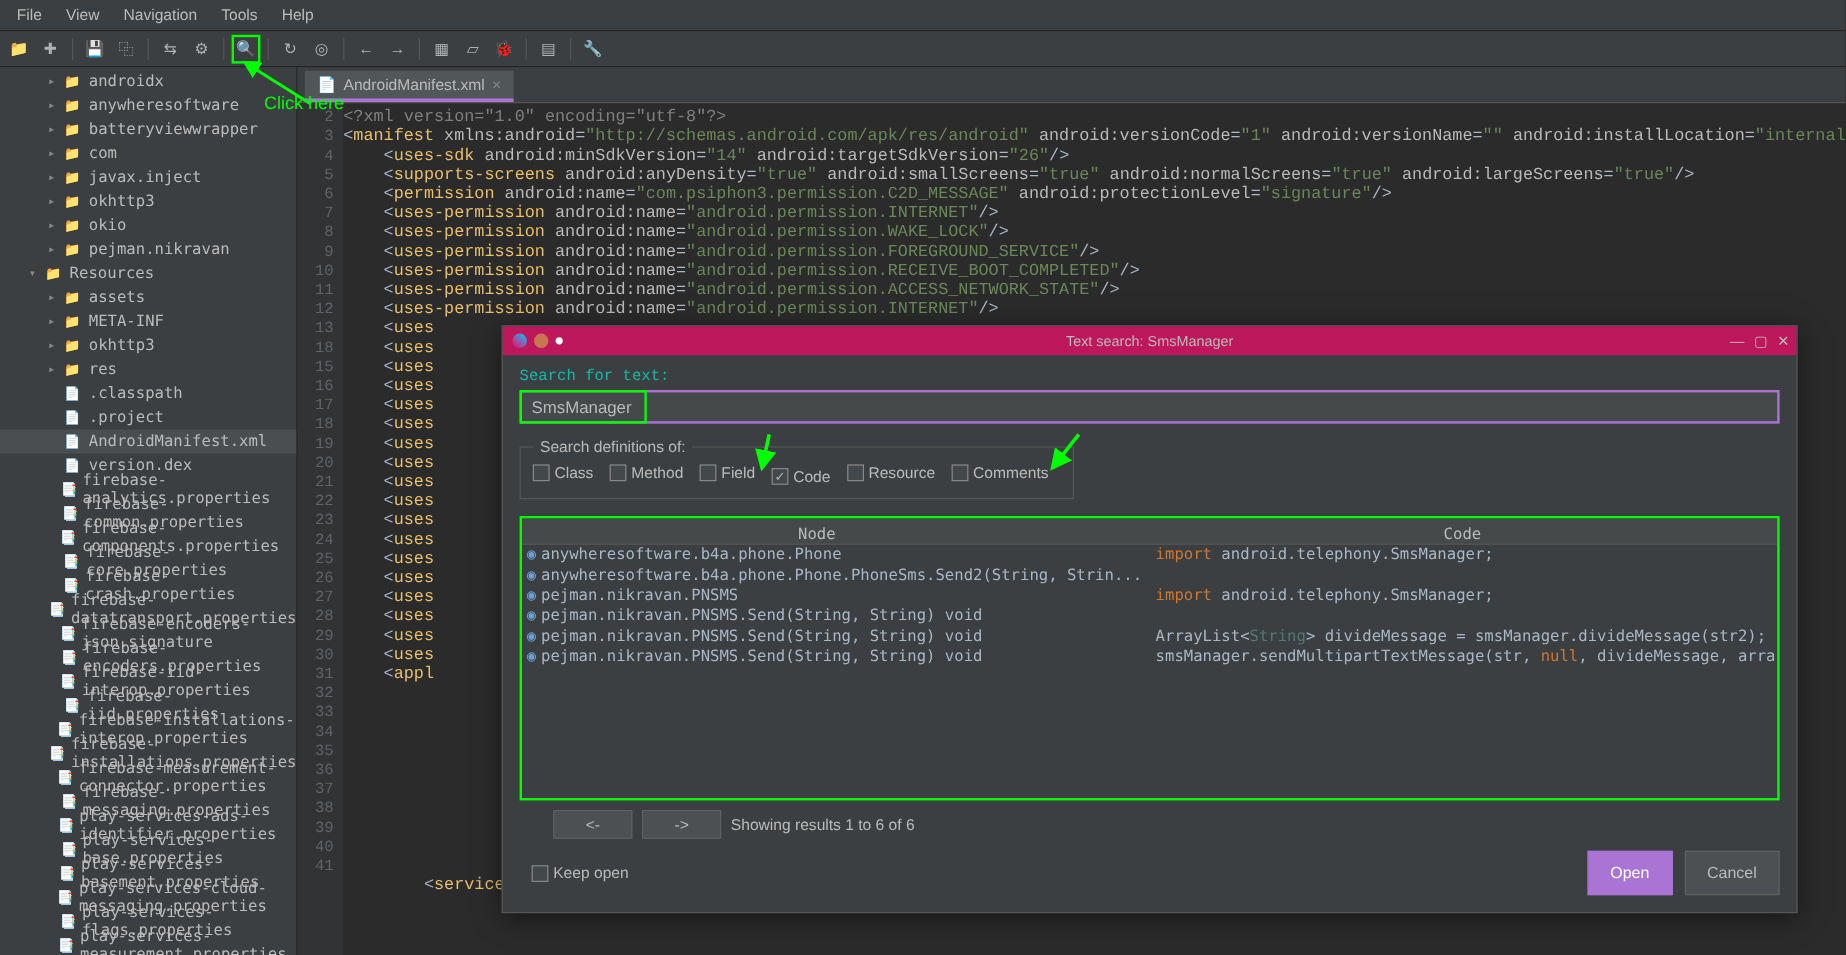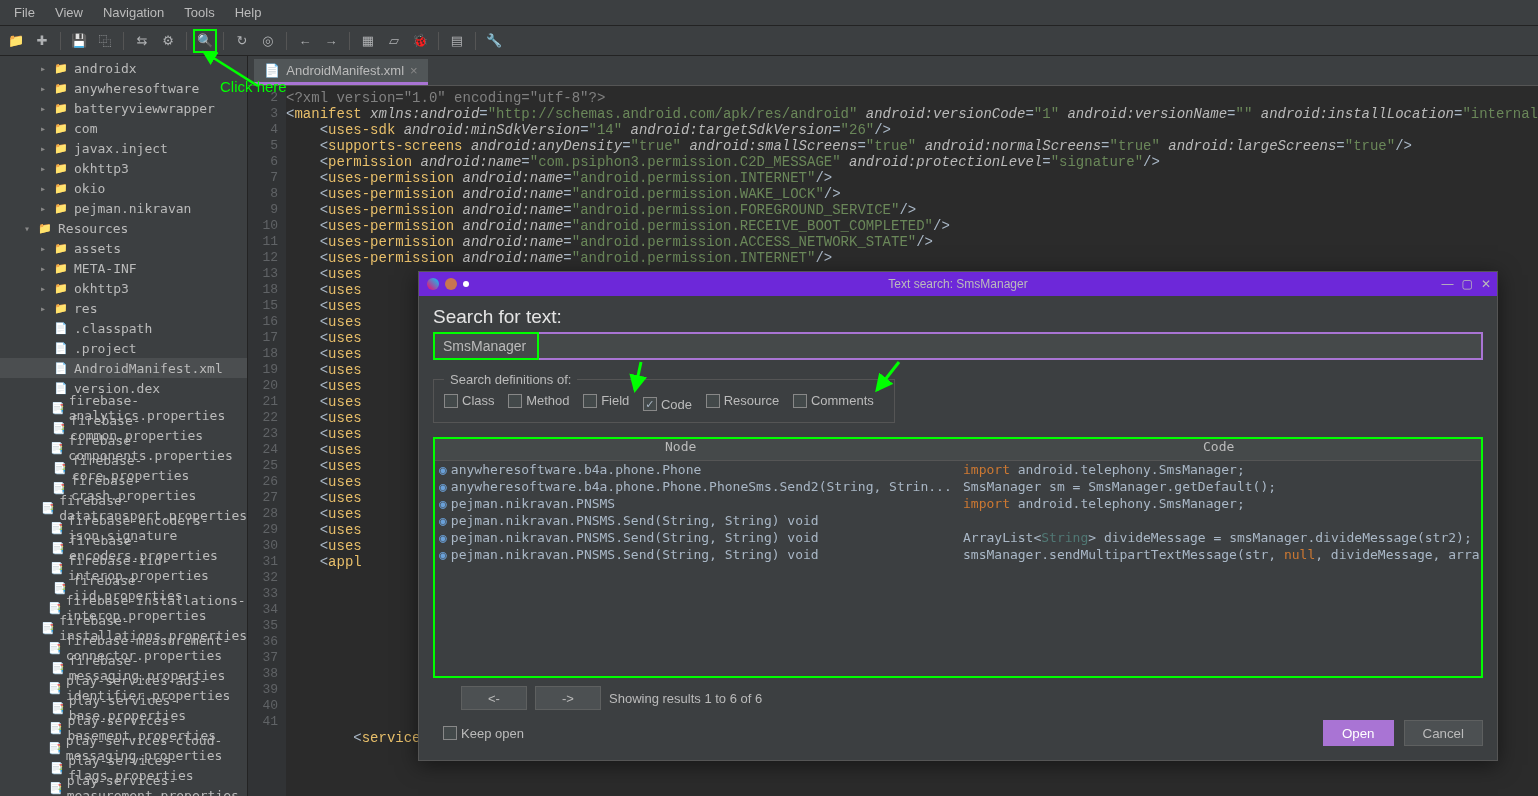--- a/index.html
+++ b/index.html
@@ -134,21 +134,21 @@
 }
 .code-lines {
   flex: 1;
   padding-top: 4px;
   white-space: pre;
   color: #a9b7c6;
   overflow: hidden;
 }
 .t-comment { color: #808080; }
 .t-tag { color: #e8bf6a; }
-.t-attr { color: #bababa; font-style: italic; }
+.t-attr { color: #bababa; }
 .t-val { color: #6a8759; }
 .t-punct { color: #a9b7c6; }
 .annotation-callout {
   position: absolute;
   color: #00ff00;
   font-size: 15px;
   font-weight: 500;
   pointer-events: none;
 }
 .dialog {
@@ -158,21 +158,21 @@
   width: 1080px;
   height: 490px;
   background: #3c3f41;
   border: 1px solid #555;
   box-shadow: 0 4px 20px rgba(0,0,0,0.5);
   display: flex;
   flex-direction: column;
 }
 .dialog-title {
   height: 24px;
-  background: #6d28d9;
+  background: #be185d;
   display: flex;
   align-items: center;
   justify-content: center;
   color: #bbbbbb;
   position: relative;
   font-size: 12px;
 }
 .dialog-title .wincontrols {
   position: absolute;
   right: 6px;
@@ -187,23 +187,24 @@
   gap: 6px;
   align-items: center;
 }
 .dialog-body {
   padding: 10px 14px;
   flex: 1;
   display: flex;
   flex-direction: column;
 }
 .search-label {
-  color: #e5e5e5;
-  font-size: 19px;
+  color: #14b8a6;
+  font-size: 13px;
   margin-bottom: 4px;
+  font-family: Liberation Mono, monospace;
 }
 .search-input {
   width: 100%;
   height: 28px;
   background: #45494a;
   border: 2px solid #a974d4;
   color: #bbbbbb;
   padding: 0 8px;
   font-size: 14px;
   outline: none;
@@ -249,21 +250,21 @@
   border: 2px solid #00ff00;
   background: #3c3f41;
   overflow: hidden;
   font-family: 'Consolas', monospace;
   font-size: 13px;
 }
 .results-header {
   display: flex;
   background: #45494a;
   height: 22px;
-  align-items: flex-start;
+  align-items: flex-end;
   color: #bbbbbb;
   border-bottom: 1px solid #555;
 }
 .col-node { width: 528px; padding-left: 230px; }
 .col-code { flex: 1; text-align: left; padding-left: 240px; }
 .result-row {
   display: flex;
   height: 17px;
   align-items: center;
 }
@@ -303,21 +304,21 @@
   justify-content: center;
   cursor: pointer;
 }
 .footer-row {
   display: flex;
   align-items: center;
   justify-content: space-between;
   padding: 10px 0 4px 10px;
 }
 .btn {
-  height: 26px;
+  height: 37px;
   padding: 0 18px;
   background: #4c5052;
   border: 1px solid #5e6060;
   color: #bbbbbb;
   cursor: pointer;
   display: inline-flex;
   align-items: center;
   text-align: center;
 }
 .btn.primary {
@@ -700,21 +701,20 @@
         <div class="col-node">Node</div>
         <div class="col-code">Code</div>
       </div>
       <div id="results-body">
           <div class="result-row">
             <div class="result-node"><span style="color:#6aa0d8">◉</span> anywheresoftware.b4a.phone.Phone</div>
             <div class="result-code"><span class="kw-import">import</span> android.telephony.SmsManager;</div>
           </div>
           <div class="result-row">
             <div class="result-node"><span style="color:#6aa0d8">◉</span> anywheresoftware.b4a.phone.Phone.PhoneSms.Send2(String, Strin...</div>
-            <div class="result-code">SmsManager sm = SmsManager.getDefault();</div>
           </div>
           <div class="result-row">
             <div class="result-node"><span style="color:#6aa0d8">◉</span> pejman.nikravan.PNSMS</div>
             <div class="result-code"><span class="kw-import">import</span> android.telephony.SmsManager;</div>
           </div>
           <div class="result-row">
             <div class="result-node"><span style="color:#6aa0d8">◉</span> pejman.nikravan.PNSMS.Send(String, String) void</div>
           </div>
           <div class="result-row">
             <div class="result-node"><span style="color:#6aa0d8">◉</span> pejman.nikravan.PNSMS.Send(String, String) void</div>

